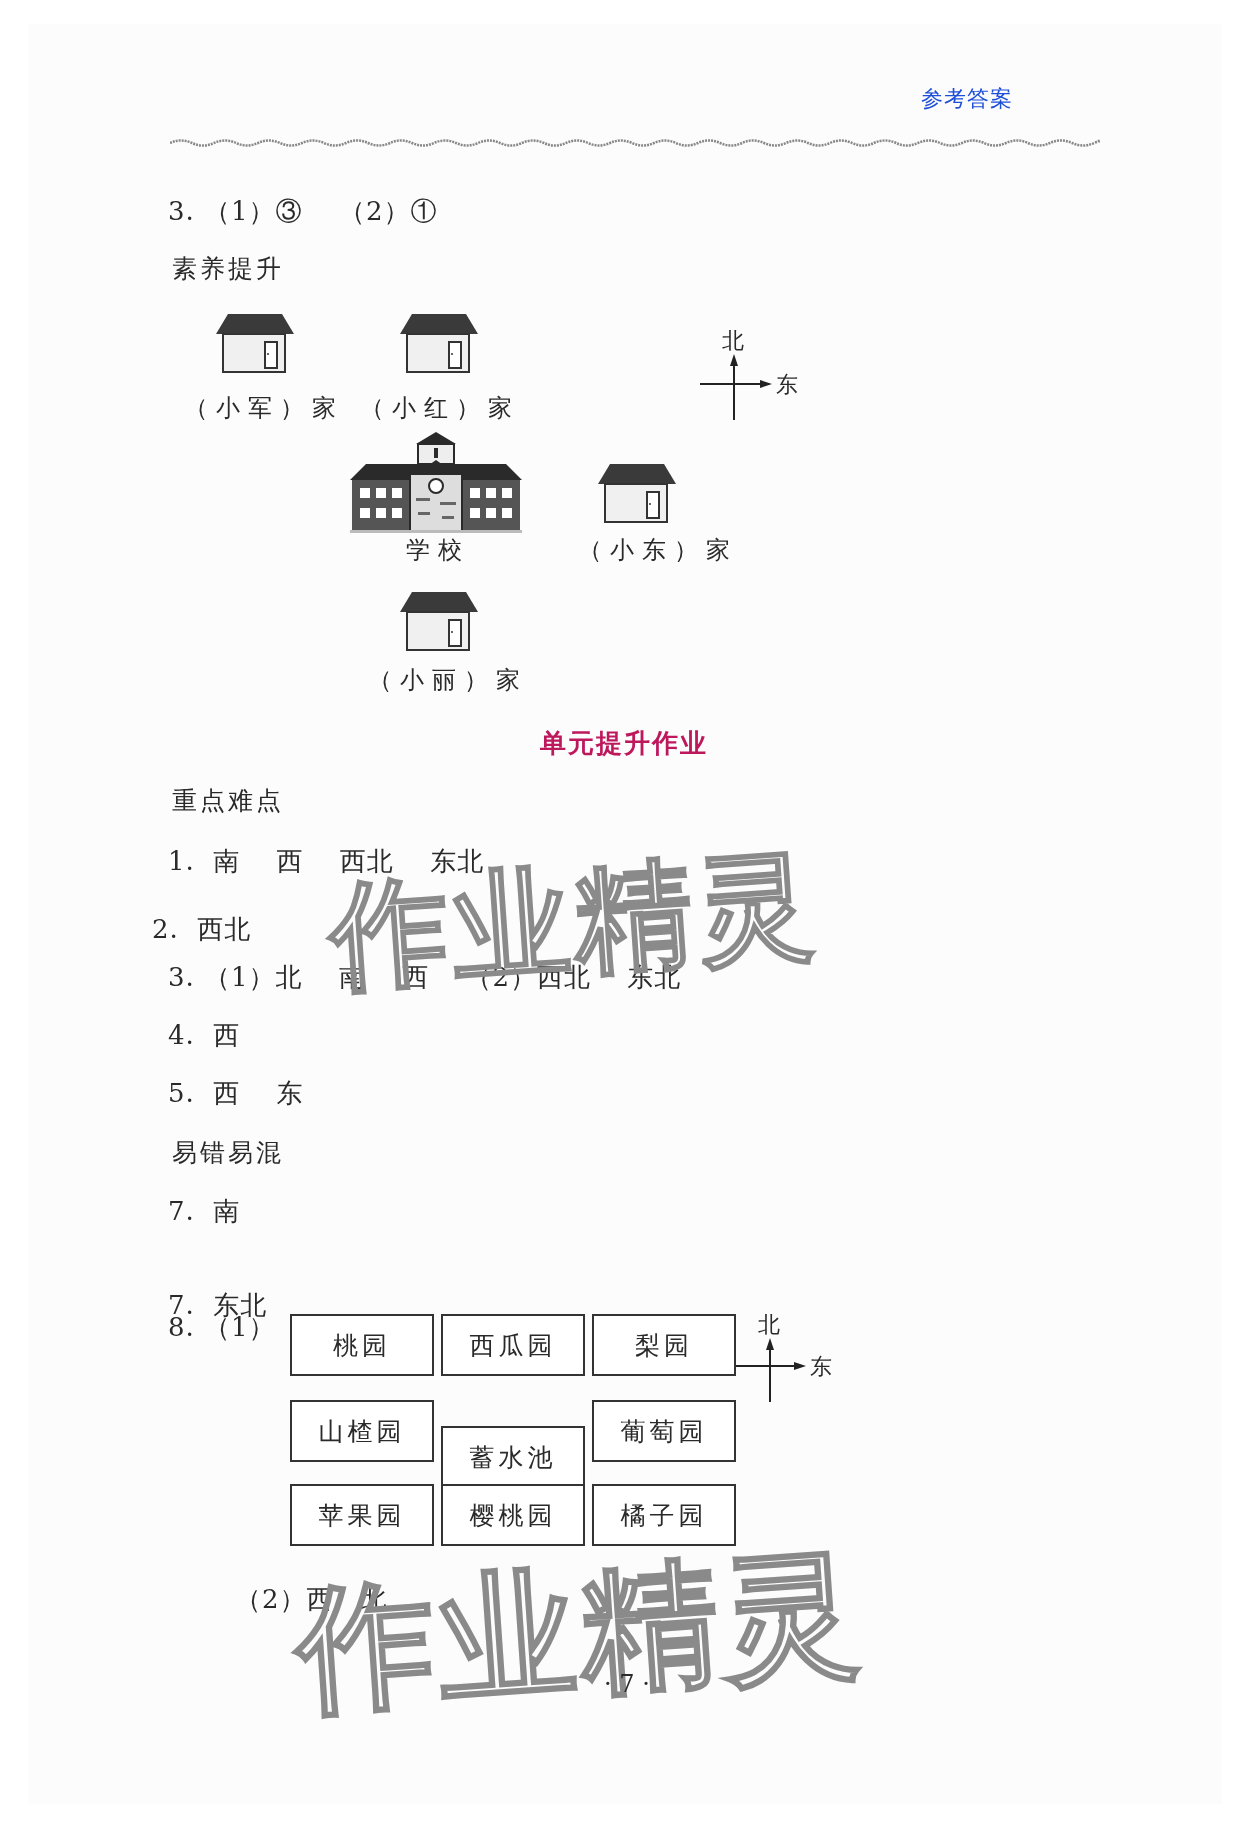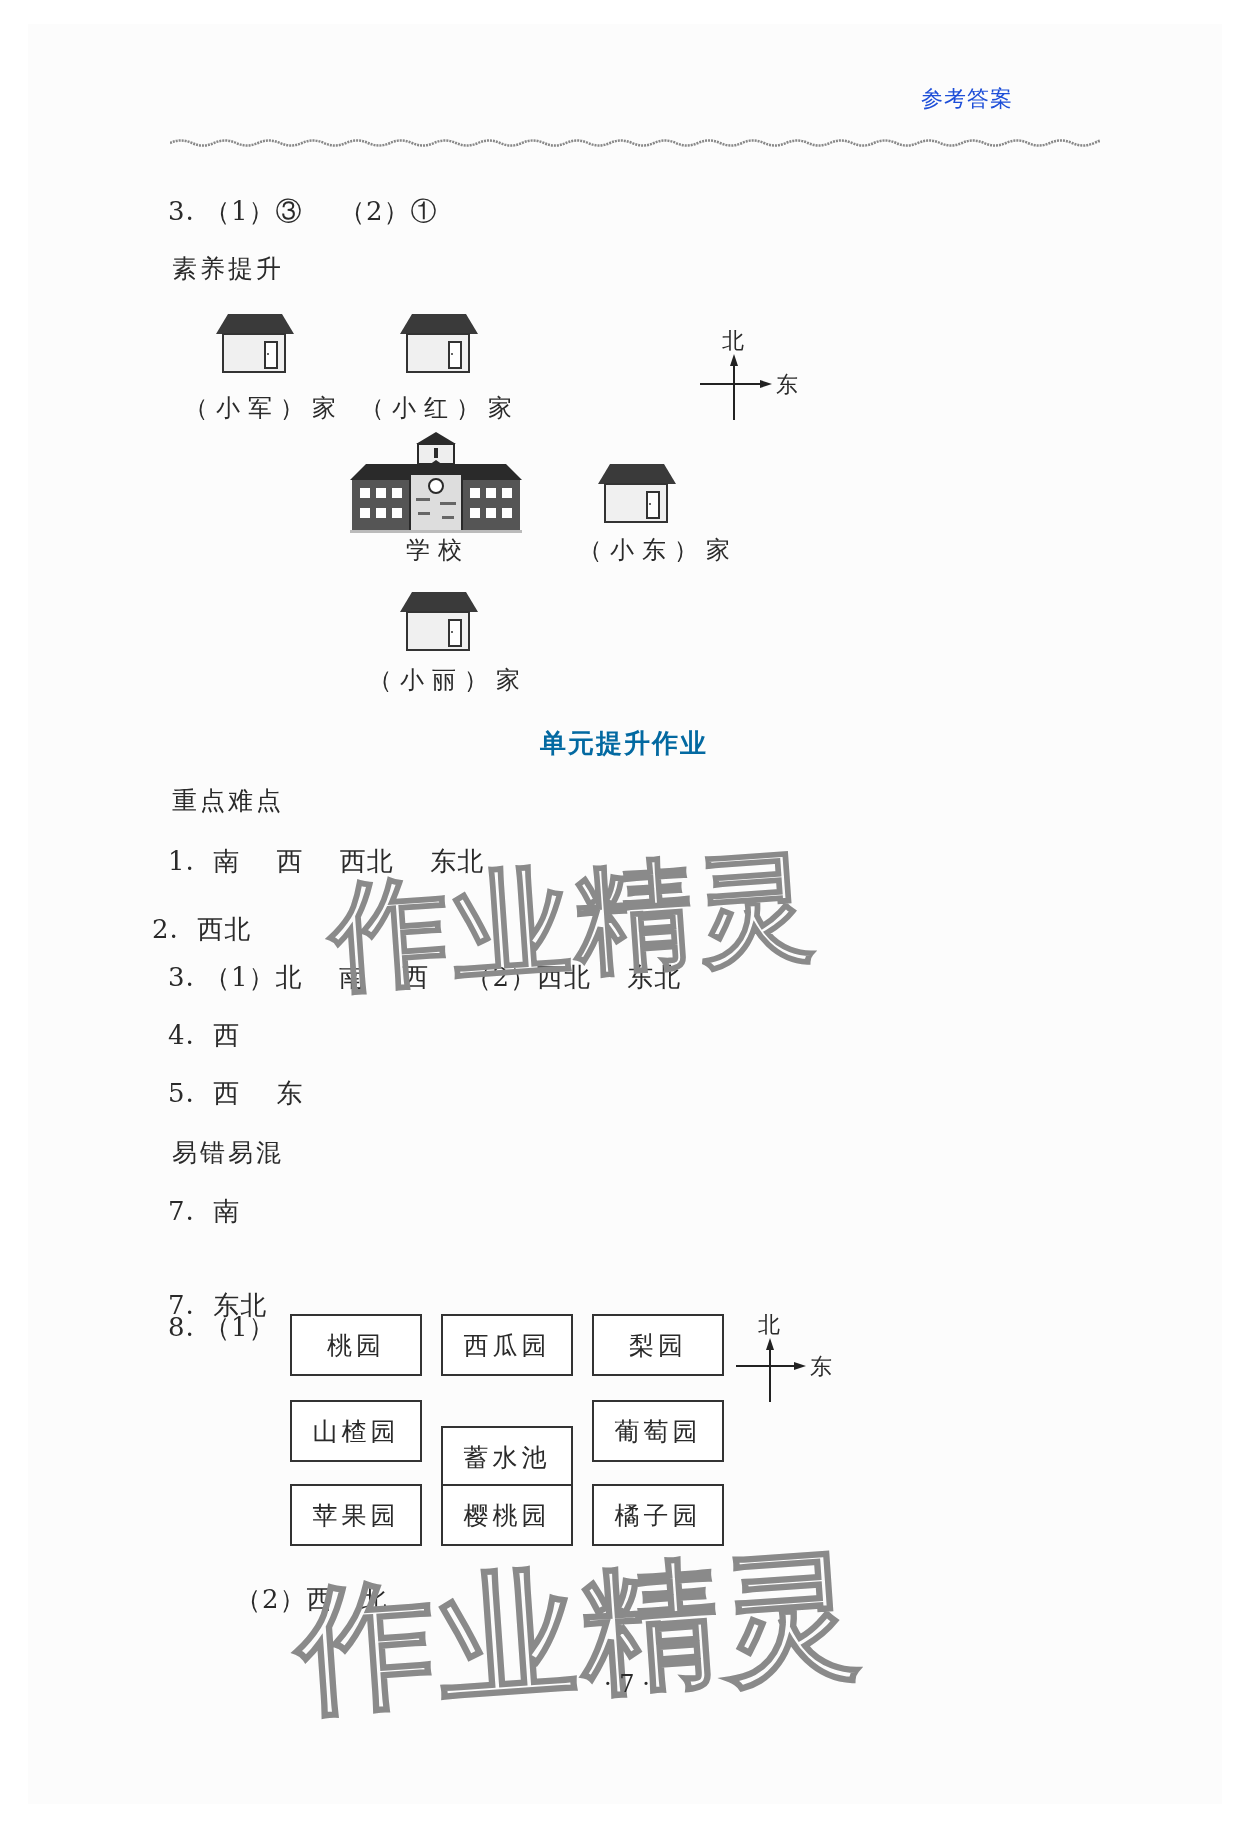--- a/index.html
+++ b/index.html
@@ -14,25 +14,25 @@
   .abs { position: absolute; }
   .header-title {
     left: 905px; top: 84px; font-family: "DejaVu Sans", "Liberation Sans", sans-serif;
     font-size: 22px; color: #1d4ed8; letter-spacing: 1px; margin-left: 16px;
   }
   .wavy { left: 170px; top: 138px; width: 930px; height: 10px; }
   .line { font-size: 26px; letter-spacing: 1px; white-space: pre; }
   .section-label { font-size: 25px; letter-spacing: 3px; }
   .unit-title {
     font-family: "DejaVu Sans", "Liberation Sans", sans-serif;
-    font-weight: bold; font-size: 26px; letter-spacing: 2px; color: #0369a1;
+    font-weight: bold; font-size: 26px; letter-spacing: 2px; color: #be185d;
   }
   .caption { font-size: 24px; letter-spacing: 8px; white-space: pre; }
   .garden-box {
-    position: absolute; width: 132px; height: 62px; border: 2px solid #333;
+    position: absolute; width: 144px; height: 62px; border: 2px solid #333;
     box-sizing: border-box; display: flex; align-items: center; justify-content: center;
     font-size: 25px; letter-spacing: 4px; background: #fff;
   }
   .compass { position: absolute; }
   .compass .n { position: absolute; font-size: 22px; }
   .compass .e { position: absolute; font-size: 22px; }
   .page-number { font-size: 24px; }
   .watermark {
     position: absolute; font-family: "DejaVu Sans", "Liberation Sans", sans-serif;
     font-weight: bold; color: transparent; -webkit-text-stroke: 2px #8a8a8a;

